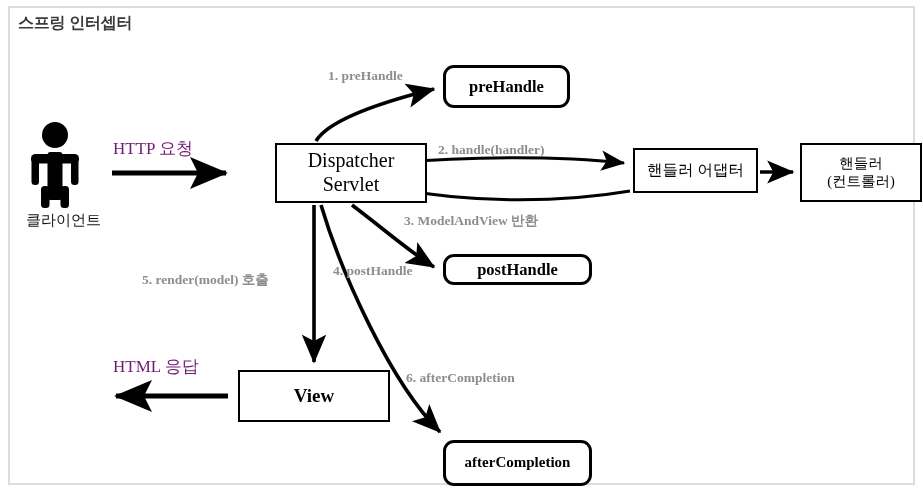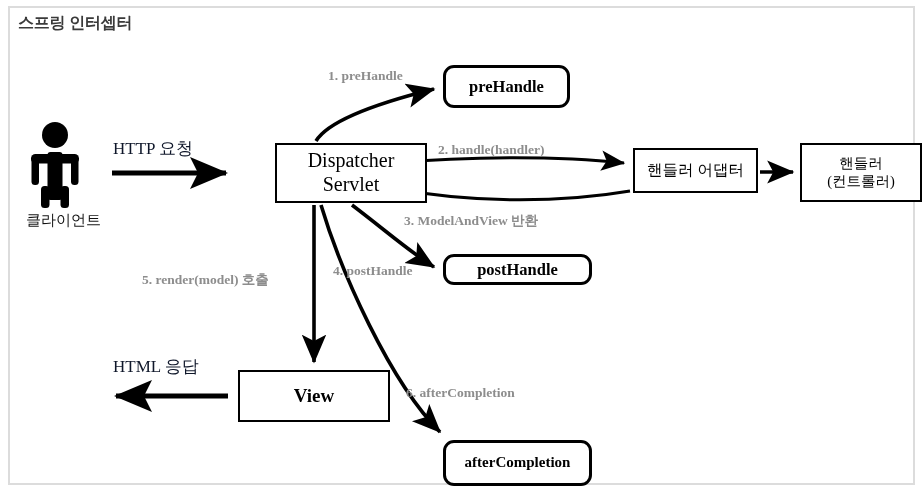--- a/index.html
+++ b/index.html
@@ -67,21 +67,21 @@
   .step-label {
     position: absolute;
     font-size: 13.5px;
     font-weight: bold;
     color: #8d8d8d;
     white-space: nowrap;
   }
   .plain-label {
     position: absolute;
     font-size: 17px;
-    color: #0f172a;
+    color: #701a75;
     white-space: nowrap;
   }
   .actor-label {
     position: absolute;
     font-size: 15px;
     color: #111111;
     white-space: nowrap;
   }
   #node-dispatcher { left: 239px; top: 143px; width: 152px; height: 60px; font-size: 20px; margin-left: 36px; }
   #node-prehandle { left: 443px; top: 65px; width: 127px; height: 43px; font-size: 16.5px; }
@@ -91,21 +91,21 @@
   #node-handler { left: 800px; top: 143px; width: 122px; height: 59px; font-size: 14.5px; }
   #node-view { left: 238px; top: 370px; width: 152px; height: 52px; font-size: 19px; font-weight: bold; }
   #label-http-request { left: 113px; top: 137px; }
   #label-http-response { left: 113px; top: 355px; }
   #label-client { left: 26px; top: 211px; }
   #label-step1 { left: 328px; top: 68px; }
   #label-step2 { left: 438px; top: 142px; }
   #label-step3 { left: 404px; top: 212px; }
   #label-step4 { left: 333px; top: 263px; }
   #label-step5 { left: 142px; top: 271px; }
-  #label-step6 { left: 406px; top: 385px; }
+  #label-step6 { left: 406px; top: 370px; }
 </style>
 </head>
 <body>
 
 <div id="canvas">
 
   <div id="frame"></div>
 
   <div class="title">스프링 인터셉터</div>
 

